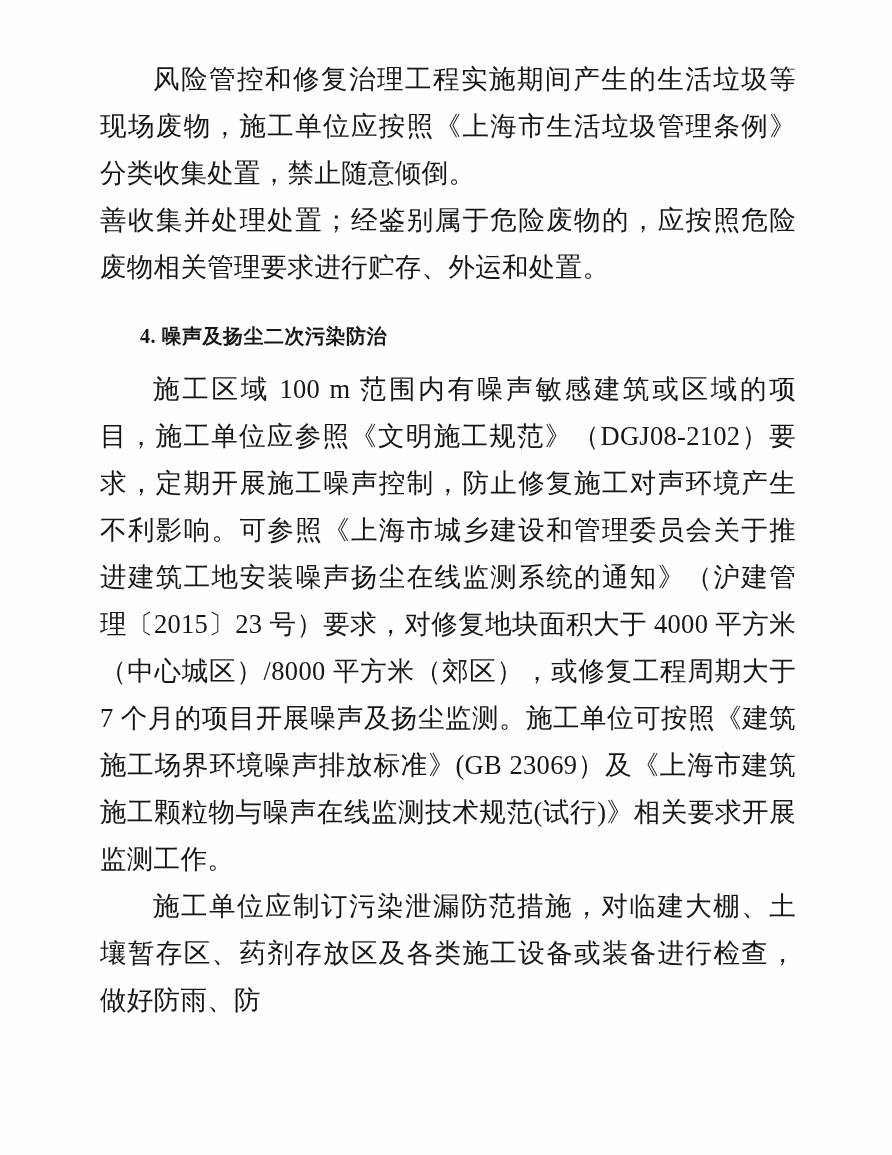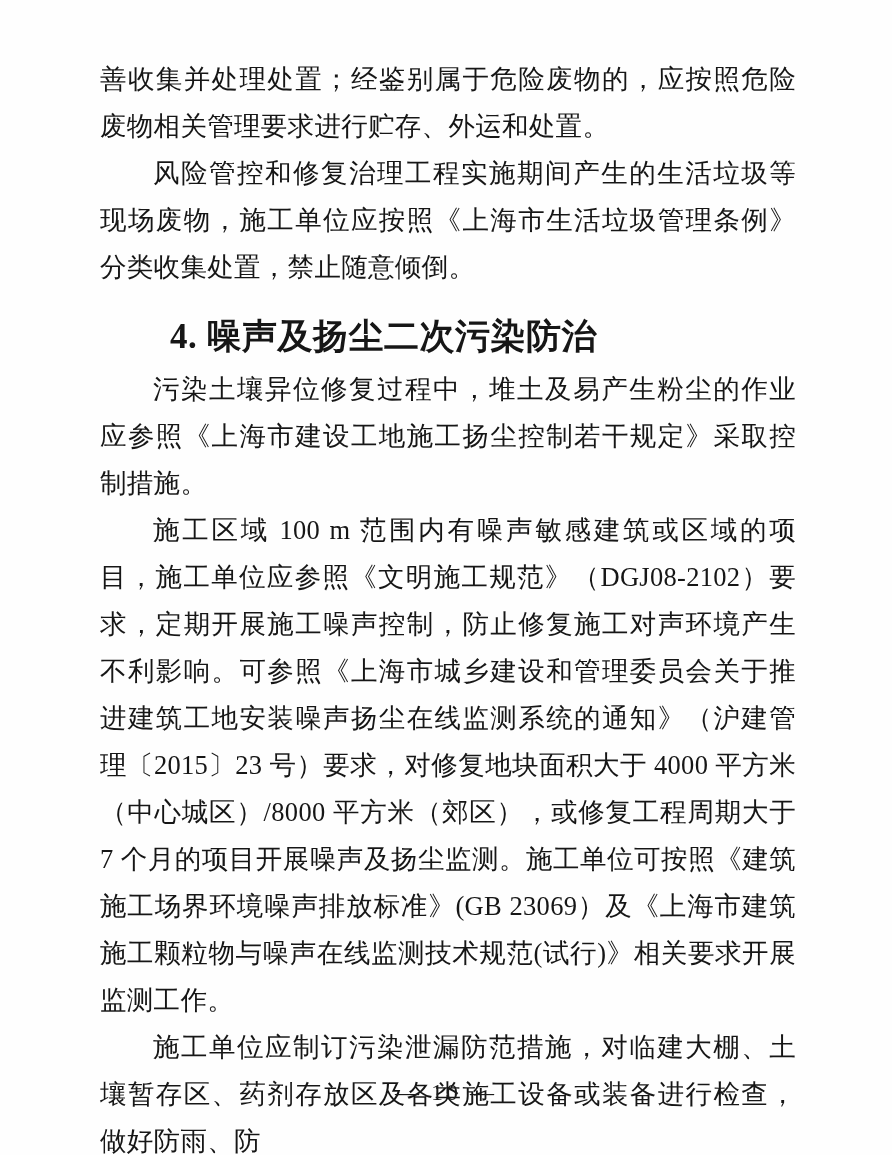--- a/index.html
+++ b/index.html
@@ -33,21 +33,21 @@
   p.para {
     margin: 0;
     text-indent: 2em;
     white-space: normal;
   }
   p.para.noindent {
     text-indent: 0;
   }
   h3.heading {
     margin: 22px 0 6px 0;
-    font-size: 35px;
+    font-size: 20px;
     line-height: 47px;
     font-weight: bold;
     text-indent: 2em;
     font-family: "Liberation Serif", "DejaVu Serif", serif;
     letter-spacing: 0.5px;
   }
   .footer {
     position: absolute;
     left: 0;
     right: 0;
@@ -61,31 +61,27 @@
   .page-number {
     display: inline-block;
   }
 </style>
 </head>
 <body>
 
 <div class="page">
   <div class="doc-body">
 
+    <p class="para">风险管控和修复治理工程实施期间产生的生活垃圾等现场废物，施工单位应按照《上海市生活垃圾管理条例》分类收集处置，禁止随意倾倒。</p>
+
     <p class="para noindent">善收集并处理处置；经鉴别属于危险废物的，应按照危险废物相关管理要求进行贮存、外运和处置。</p>
-
-    <p class="para">风险管控和修复治理工程实施期间产生的生活垃圾等现场废物，施工单位应按照《上海市生活垃圾管理条例》分类收集处置，禁止随意倾倒。</p>
 
     <h3 class="heading">4. 噪声及扬尘二次污染防治</h3>
 
-    <p class="para">污染土壤异位修复过程中，堆土及易产生粉尘的作业应参照《上海市建设工地施工扬尘控制若干规定》采取控制措施。</p>
 
     <p class="para">施工区域 100 m 范围内有噪声敏感建筑或区域的项目，施工单位应参照《文明施工规范》（DGJ08-2102）要求，定期开展施工噪声控制，防止修复施工对声环境产生不利影响。可参照《上海市城乡建设和管理委员会关于推进建筑工地安装噪声扬尘在线监测系统的通知》（沪建管理〔2015〕23 号）要求，对修复地块面积大于 4000 平方米（中心城区）/8000 平方米（郊区），或修复工程周期大于 7 个月的项目开展噪声及扬尘监测。施工单位可按照《建筑施工场界环境噪声排放标准》(GB 23069）及《上海市建筑施工颗粒物与噪声在线监测技术规范(试行)》相关要求开展监测工作。</p>
 
 
     <p class="para">施工单位应制订污染泄漏防范措施，对临建大棚、土壤暂存区、药剂存放区及各类施工设备或装备进行检查，做好防雨、防</p>
 
   </div>
 
-  <div class="footer">
-    <span class="page-number">— 10 —</span>
-  </div>
 </div>
 
 </body></html>

